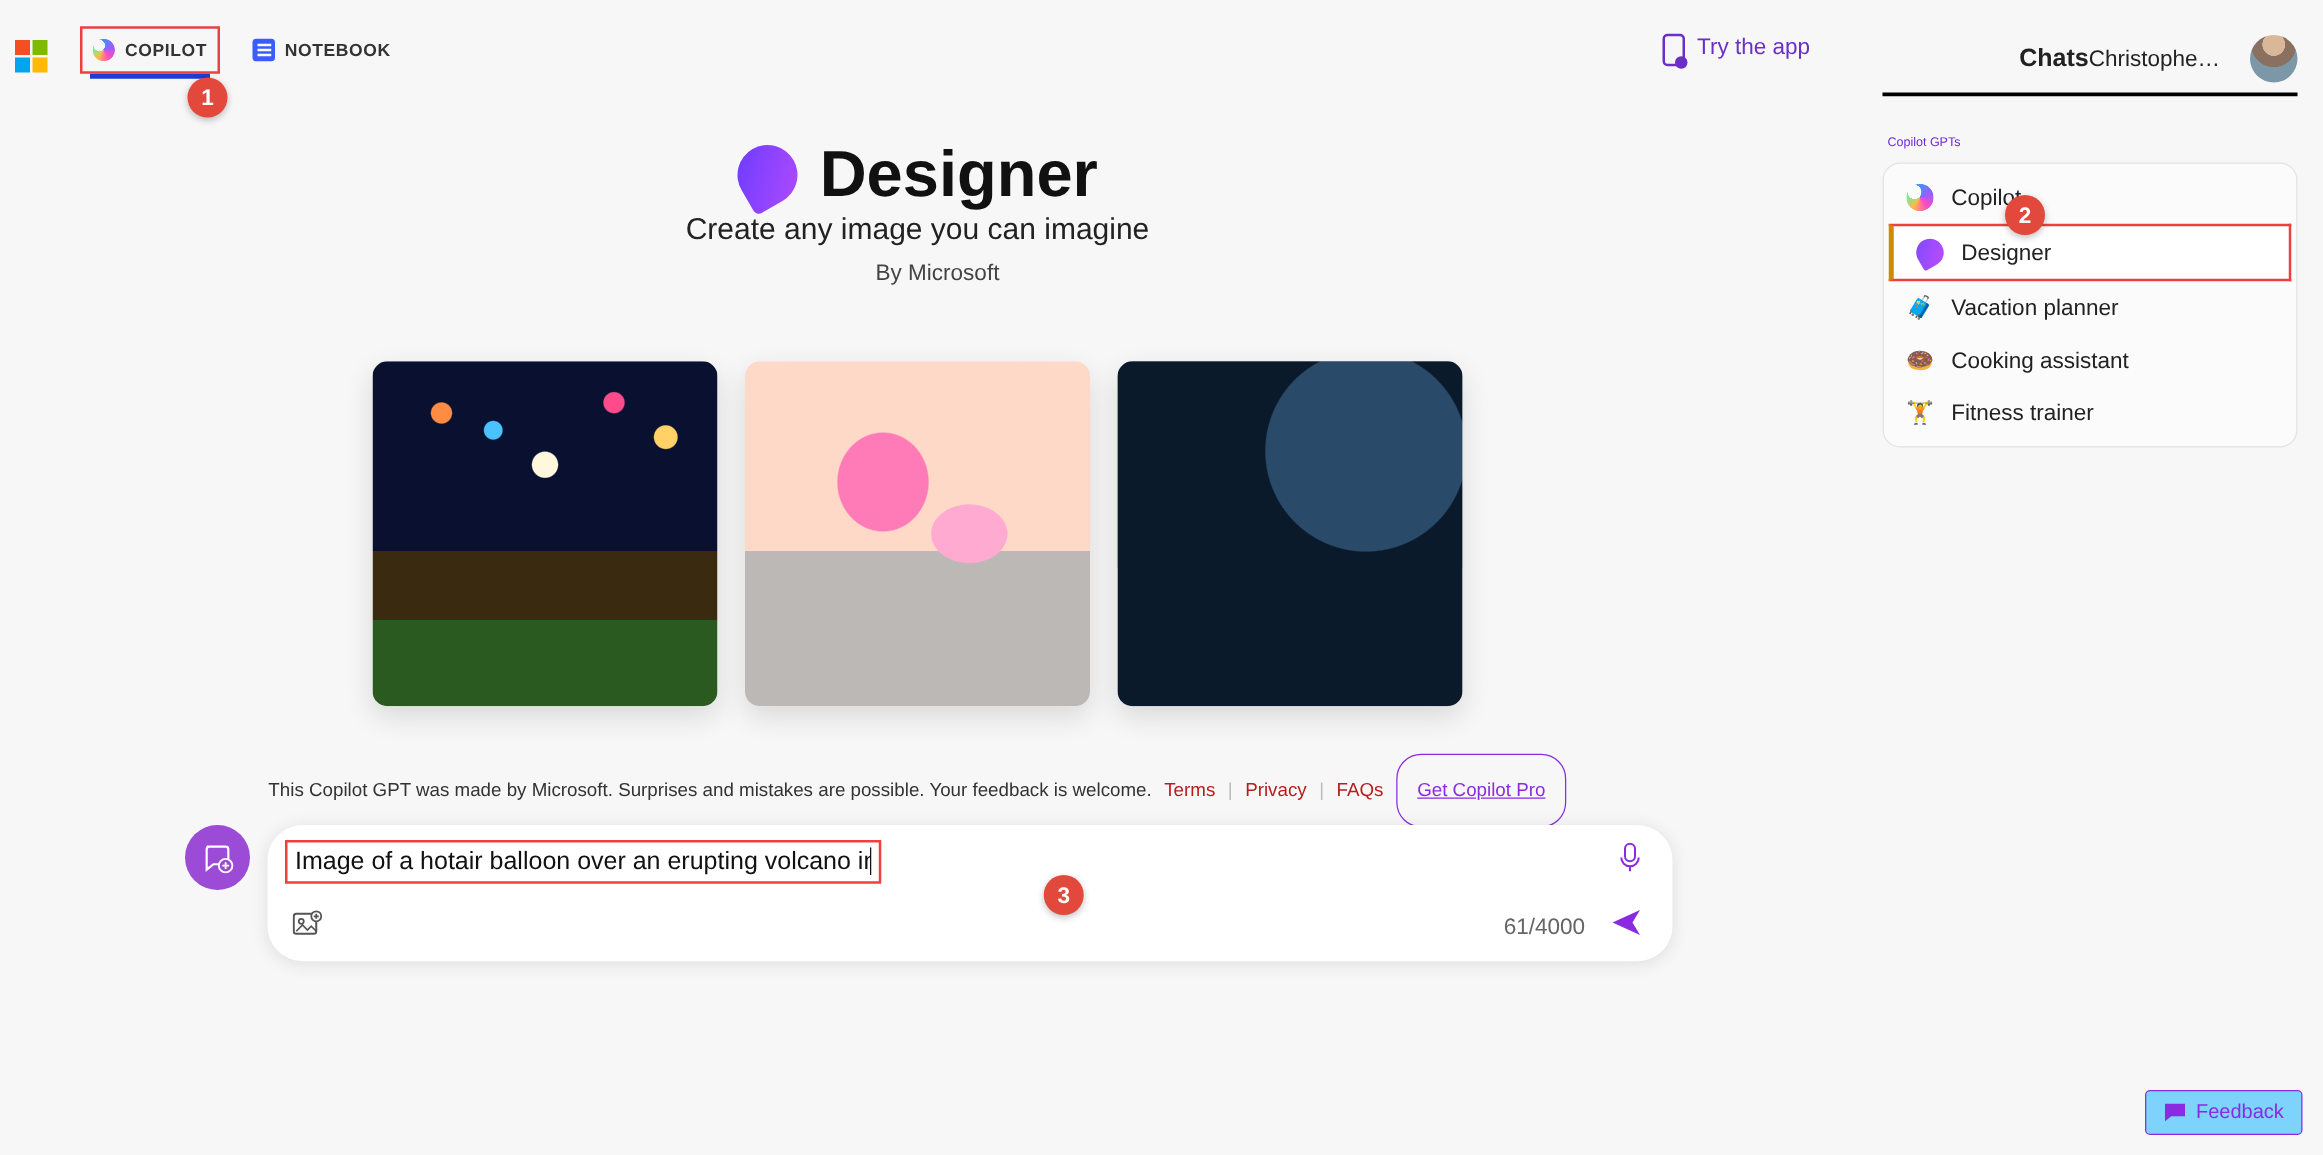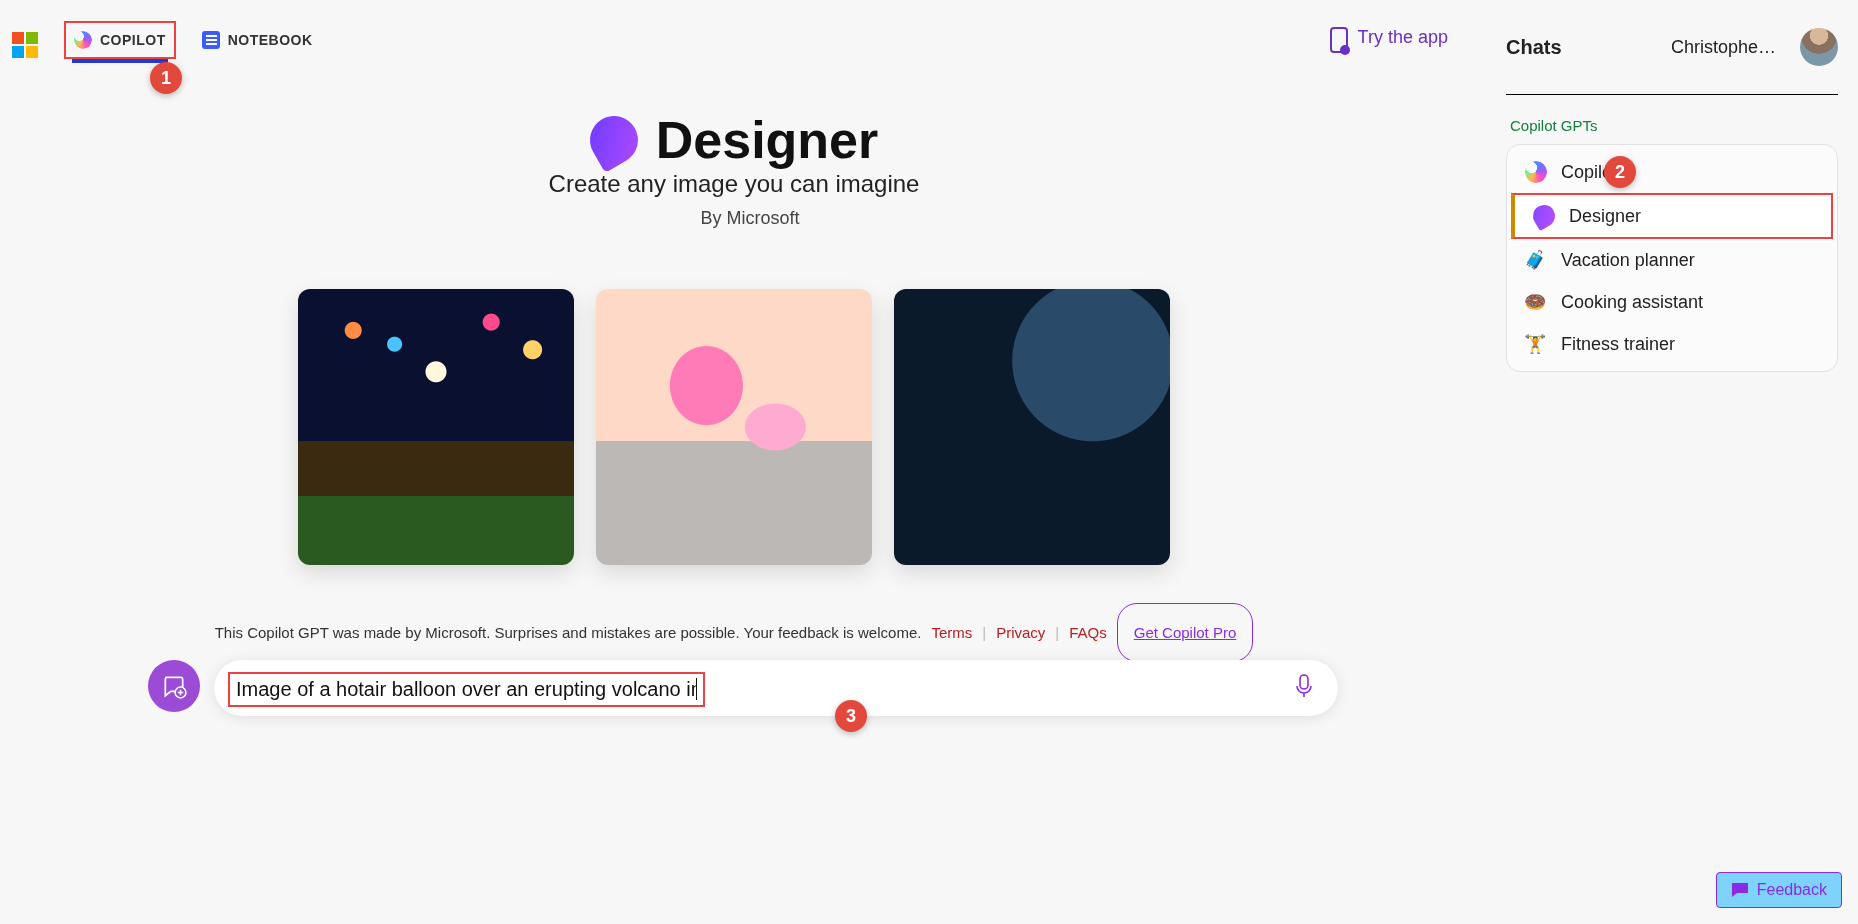--- a/index.html
+++ b/index.html
@@ -111,39 +111,39 @@
   
   .sidebar {
     position:absolute;
     top:0; right:0; bottom:0;
     width:370px;
     padding: 28px 20px 0 18px;
   }
   .sbhead {
     display:flex;
     align-items:center;
-    justify-content:space-between;
-    padding-bottom:28px;
-    border-bottom:1px solid #000000;
+    justify-content:flex-end;
+    padding-bottom:8px;
+    border-bottom:3px solid #000000;
   }
   .sbhead .label{
     font-size:20px; font-weight:600; color:#222;
   }
   .userbox {
     display:flex; align-items:center; gap:24px;
     font-size:18px; color:#222;
   }
   .avatar {
     width:38px; height:38px; border-radius:50%;
     background: radial-gradient(circle at 50% 20%, #d9b89a 0 25%, #8a7060 26% 50%, #7c98a8 51% 100%);
   }
 
   .sblabel {
-    font-size:15px; color:#15803d;
-    margin: 22px 0 10px 4px;
+    font-size:10px; color:#6d28d9;
+    margin: 32px 0 10px 4px;
   }
   .gpts-panel {
     border:1px solid #e2e2e5;
     border-radius:14px;
     background:#fbfbfc;
     padding:6px 0;
   }
   .gpt-item {
     display:flex;
     align-items:center;
@@ -438,20 +438,37 @@
         <input class="prompt-input" value="Image of a hotair balloon over an erupting volcano in Hawaii." style="">
         <span class="caret"></span>
       </span>
       <span class="mic-btn">
         <svg width="20" height="24" viewBox="0 0 20 24">
           <rect x="6" y="1" width="8" height="14" rx="4" fill="none" stroke="#8a2be2" stroke-width="1.6"></rect>
           <path d="M3 12a7 7 0 0 0 14 0M10 19v4" stroke="#8a2be2" stroke-width="1.6" fill="none"></path>
         </svg>
       </span>
     </div>
+    <div class="secondline">
+      <span class="img-btn">
+        <svg width="24" height="22" viewBox="0 0 24 22">
+          <rect x="1" y="3" width="18" height="16" rx="2" fill="none" stroke="#555" stroke-width="1.6"></rect>
+          <circle cx="7" cy="9" r="2" fill="none" stroke="#555" stroke-width="1.4"></circle>
+          <path d="M3 17l5-5 4 4 3-3 4 4" fill="none" stroke="#555" stroke-width="1.4"></path>
+          <circle cx="19" cy="5" r="4" fill="#f7f7f8" stroke="#555" stroke-width="1.4"></circle>
+          <path d="M19 3v4M17 5h4" stroke="#555" stroke-width="1.4"></path>
+        </svg>
+      </span>
+      <span class="counter">61/4000</span>
+      <span class="send-btn">
+        <svg width="26" height="24" viewBox="0 0 26 24">
+          <path d="M2 12L24 2 18 12 24 22 2 12z" fill="#8a2be2"></path>
+        </svg>
+      </span>
+    </div>
   </div>
 </div>
 
 <div class="badge" style="top:62px; left:150px;">1</div>
 <div class="badge" style="top:156px; right:222px;">2</div>
 <div class="badge" style="top:700px; left:835px;">3</div>
 
 <div class="feedback-btn">
   <svg width="18" height="16" viewBox="0 0 18 16">
     <path d="M1 1h16v10H6l-5 4V1z" fill="#8a2be2"></path>

